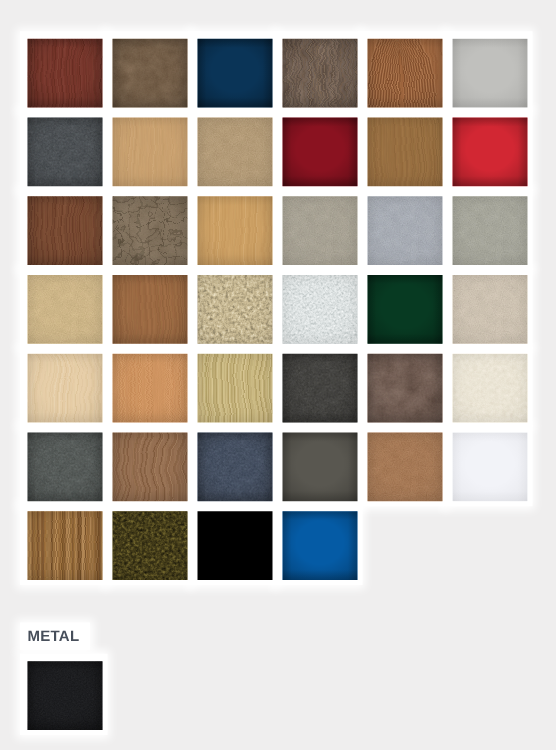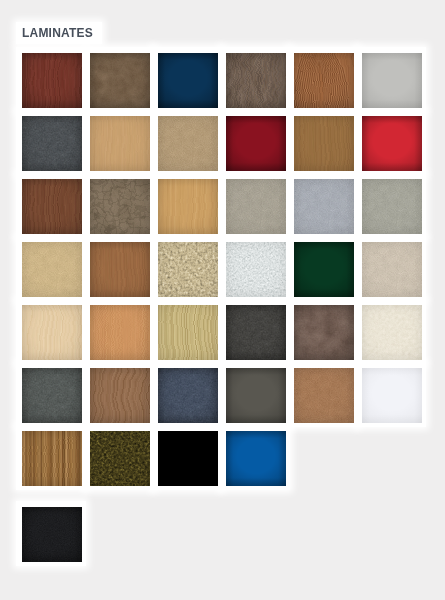--- a/index.html
+++ b/index.html
@@ -44,23 +44,20 @@
     background:
       radial-gradient(ellipse 78% 78% at 50% 46%, rgba(0,0,0,0) 40%, rgba(0,0,0,calc(var(--s)*1.0)) 100%),
       linear-gradient(to bottom, rgba(0,0,0,calc(var(--s)*0.72)) 0%, rgba(0,0,0,0) 13%, rgba(0,0,0,0) 85%, rgba(0,0,0,calc(var(--s)*0.72)) 100%),
       linear-gradient(to right, rgba(0,0,0,calc(var(--s)*0.66)) 0%, rgba(0,0,0,0) 12%, rgba(0,0,0,0) 87%, rgba(0,0,0,calc(var(--s)*0.66)) 100%);
   }
 </style>
 </head>
 <body>
 
 <div class="section" id="sec-laminates" style="left:16px;top:22px;">
-  <div class="title-wrap">
-    <div class="section-title">LAMINATES</div>
-  </div>
   <div class="grid" id="grid-laminates" style="margin-top:3px;">
       <div class="card">
         <div class="sw" style="background:#7a3327">
           <svg width="60" height="55" viewBox="0 0 60 55">
             <defs>
               <filter id="tx0g" x="-35%" y="-35%" width="170%" height="170%" color-interpolation-filters="sRGB">
                 <feTurbulence type="fractalNoise" baseFrequency="0.009 0.040" numOctaves="3" seed="3" result="n"></feTurbulence>
                 <feDisplacementMap in="SourceGraphic" in2="n" scale="11" xChannelSelector="R" yChannelSelector="G"></feDisplacementMap>
                 <feGaussianBlur stdDeviation="0.4"></feGaussianBlur>
               </filter>
@@ -1593,20 +1590,23 @@
       </div>
       <div class="card">
         <div class="sw" style="background:#055ba5">
           <div class="vig" style="--s:0.3"></div>
         </div>
       </div>
     </div>
 </div>
 
 <div class="section" id="sec-metal" style="left:16px;top:498px;">
+  <div class="title-wrap">
+    <div class="section-title">METAL</div>
+  </div>
   <div class="grid" id="grid-metal" style="margin-top:3px;">
       <div class="card">
         <div class="sw" style="background:#16171a">
           <svg width="60" height="55" viewBox="0 0 60 55">
             <defs>
               <filter id="tx31ad" x="0" y="0" width="100%" height="100%" color-interpolation-filters="sRGB">
                 <feTurbulence type="fractalNoise" baseFrequency="0.85" numOctaves="4" seed="71" stitchTiles="stitch"></feTurbulence>
                 <feColorMatrix type="matrix" values="0.333 0.333 0.333 0 0  0.333 0.333 0.333 0 0  0.333 0.333 0.333 0 0  0.333 0.333 0.333 0 0"></feColorMatrix>
                 <feComponentTransfer>
                   <feFuncR type="table" tableValues="0 0"></feFuncR>

